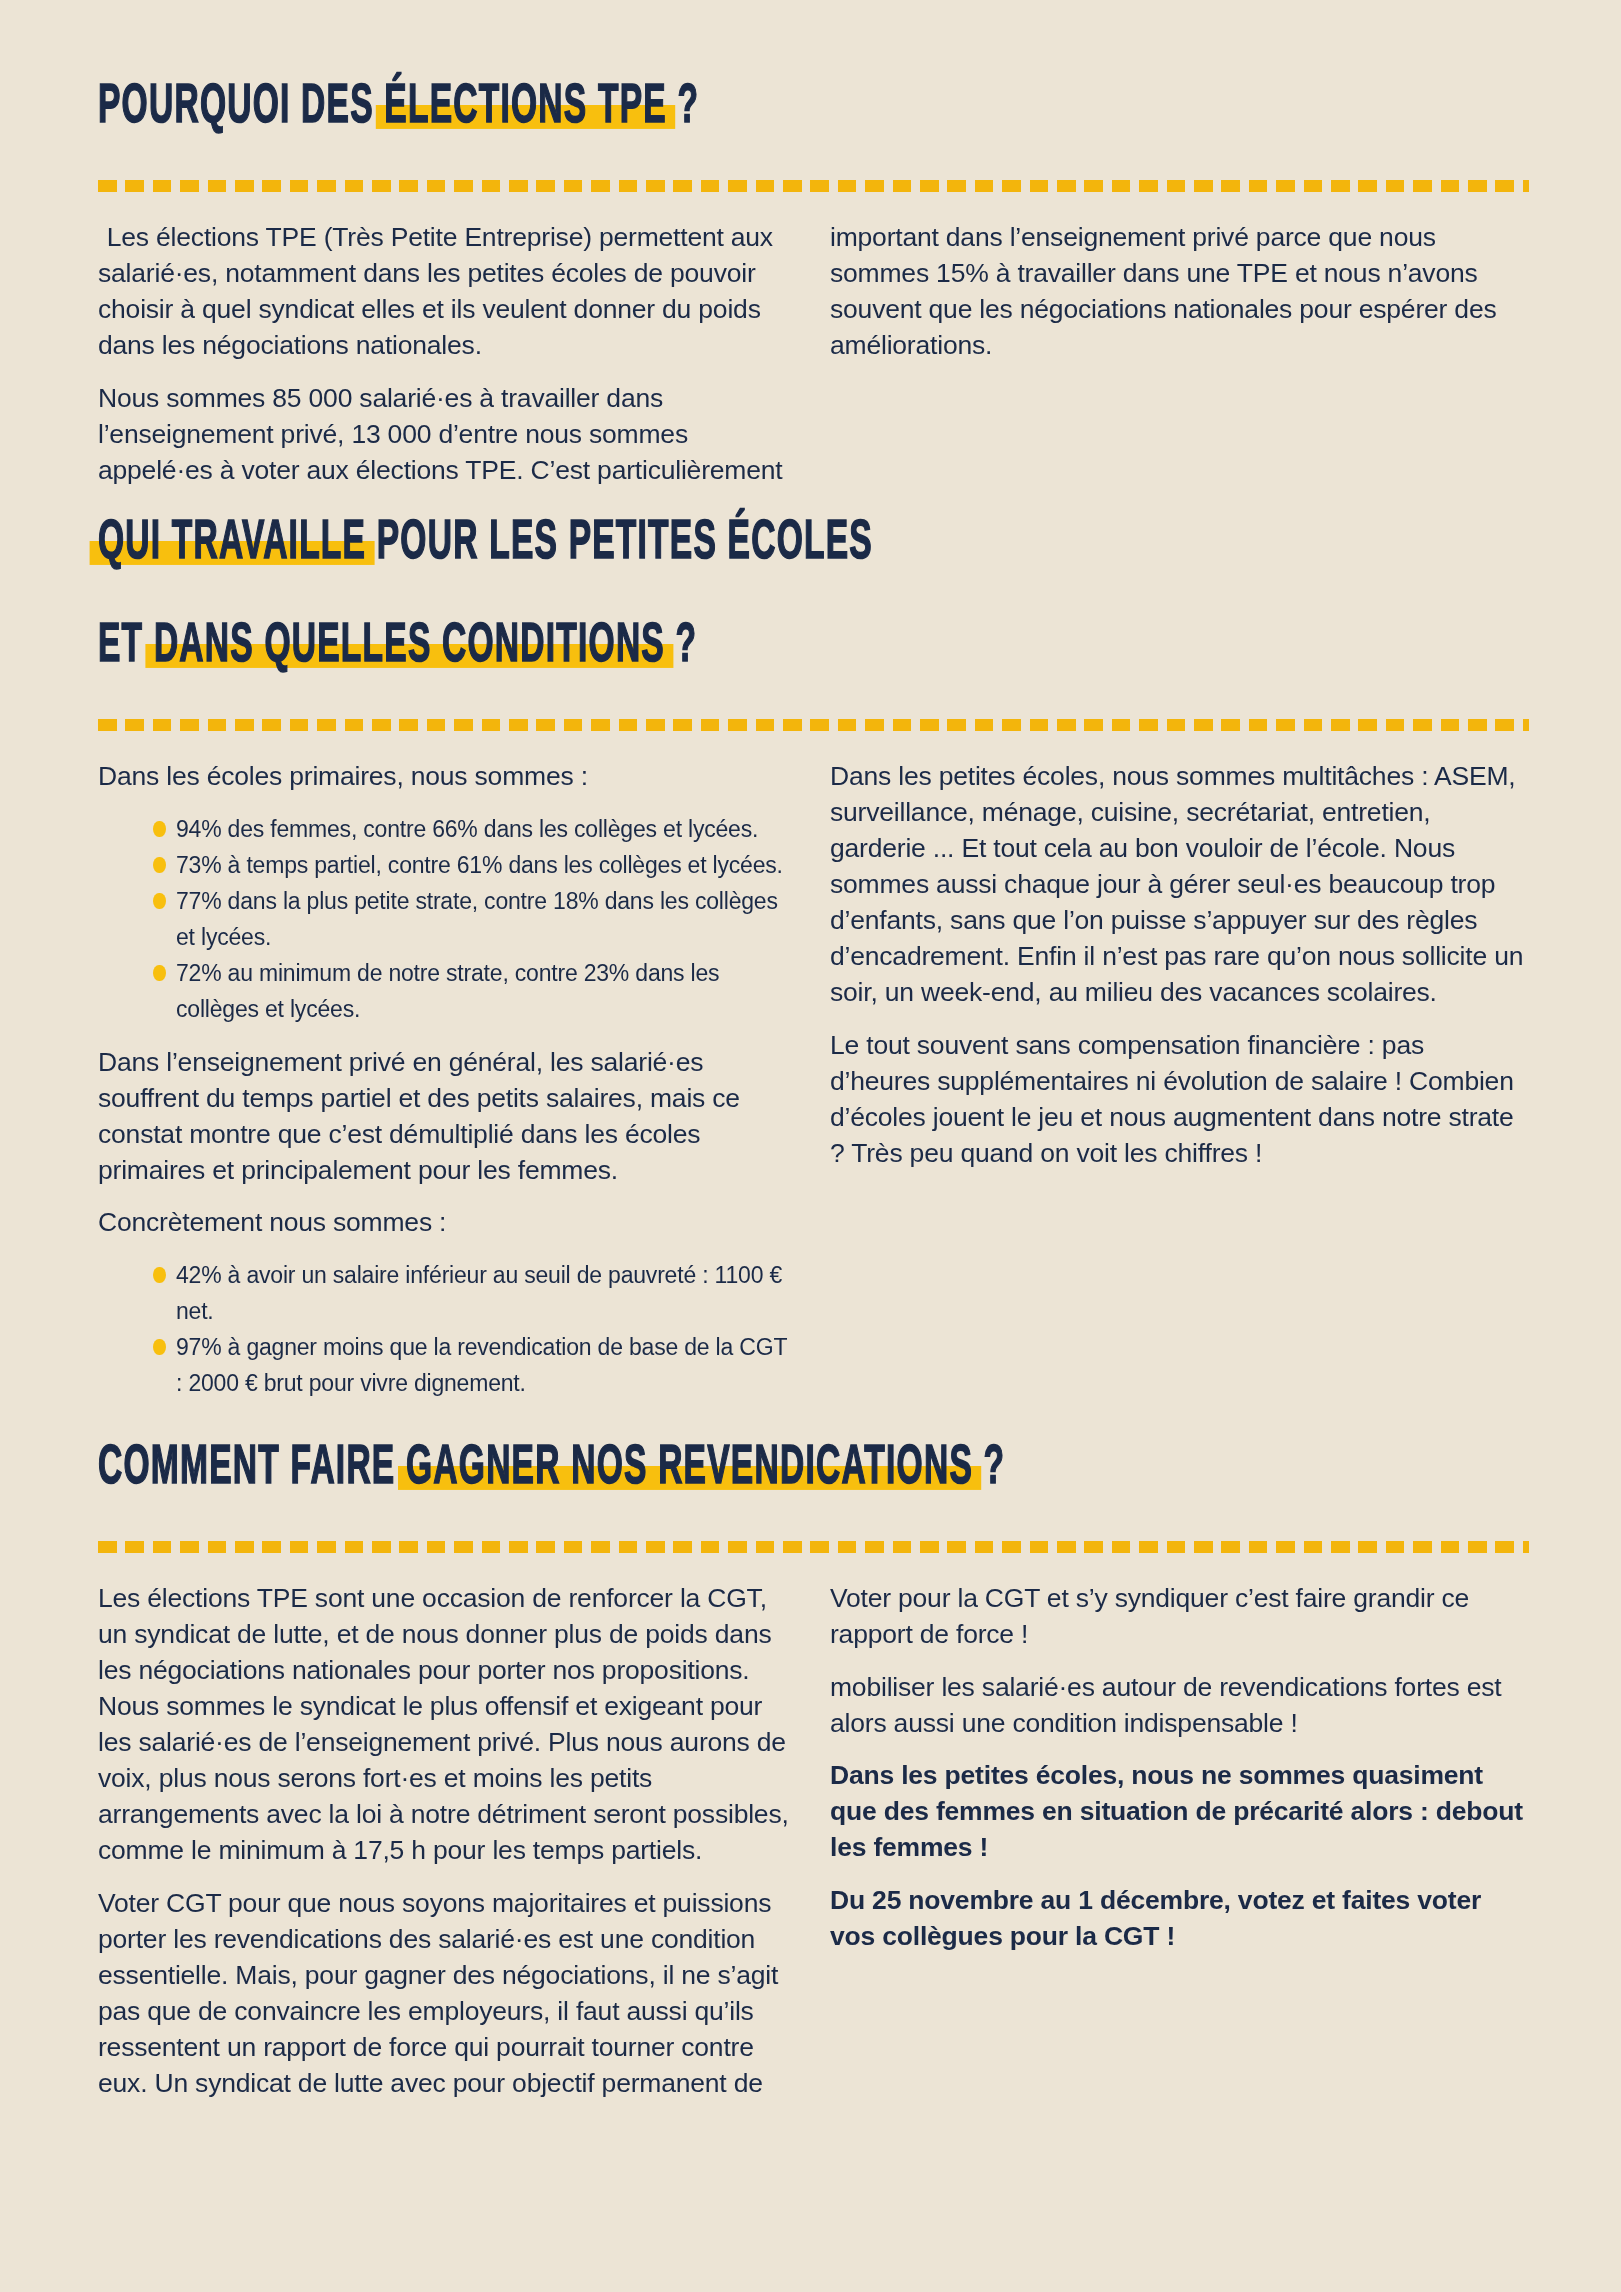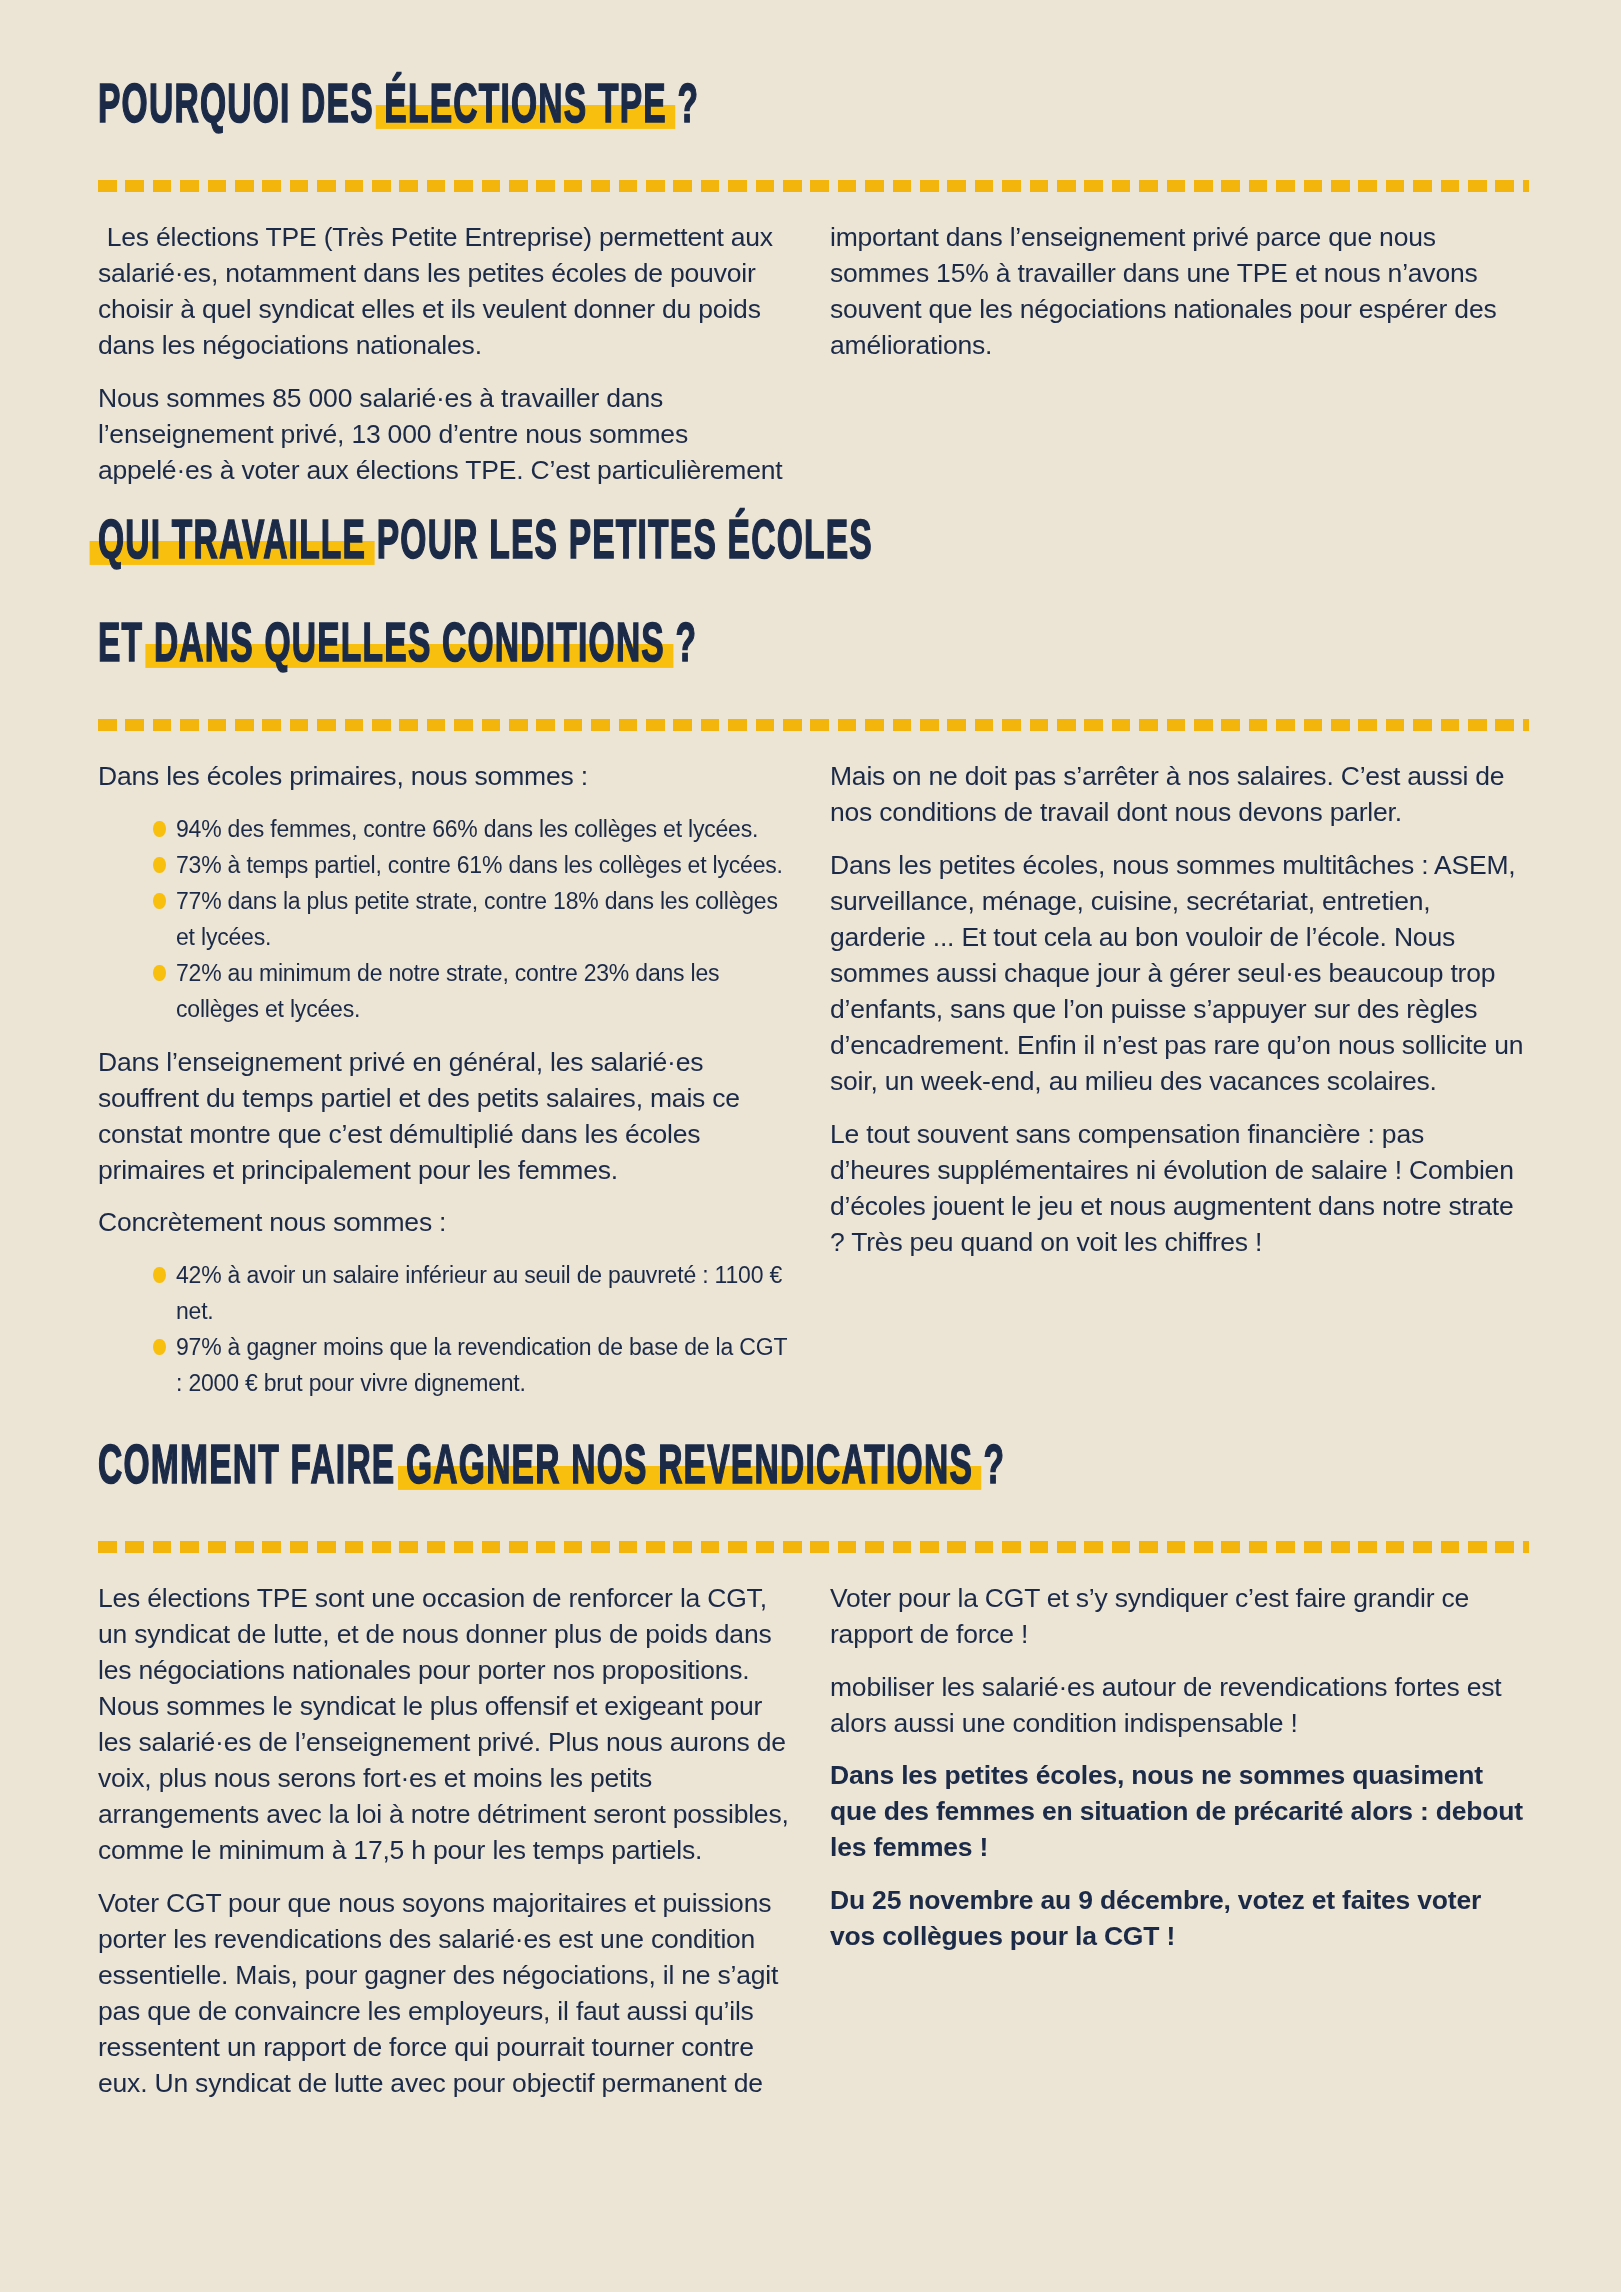--- a/index.html
+++ b/index.html
@@ -116,40 +116,39 @@
           <li>72% au minimum de notre strate, contre 23% dans les collèges et lycées.</li>
         </ul>
         <p>Dans l’enseignement privé en général, les salarié·es souffrent du temps partiel et des petits salaires, mais ce constat montre que c’est démultiplié dans les écoles primaires et principalement pour les femmes.</p>
         <p>Concrètement nous sommes :</p>
         <ul class="bullets">
           <li>42% à avoir un salaire inférieur au seuil de pauvreté : 1100 € net.</li>
           <li>97% à gagner moins que la revendication de base de la CGT : 2000 € brut pour vivre dignement.</li>
         </ul>
       </div>
       <div class="col">
-        <p>Mais on ne doit pas s’arrêter à nos salaires. C’est aussi de nos conditions de travail dont nous devons parler.</p>
         <p>Dans les petites écoles, nous sommes multitâches : ASEM, surveillance, ménage, cuisine, secrétariat, entretien, garderie ... Et tout cela au bon vouloir de l’école. Nous sommes aussi chaque jour à gérer seul·es beaucoup trop d’enfants, sans que l’on puisse s’appuyer sur des règles d’encadrement. Enfin il n’est pas rare qu’on nous sollicite un soir, un week-end, au milieu des vacances scolaires.</p>
         <p>Le tout souvent sans compensation financière : pas d’heures supplémentaires ni évolution de salaire ! Combien d’écoles jouent le jeu et nous augmentent dans notre strate ? Très peu quand on voit les chiffres !</p>
       </div>
     </div>
   </section>
 
   <section class="section section--how">
     <h2 class="htitle">
       <span class="hline"><span class="hscale"><span>COMMENT FAIRE </span><span class="hl">GAGNER NOS REVENDICATIONS</span><span> ?</span></span></span>
     </h2>
     <div class="sep"></div>
     <div class="cols">
       <div class="col">
         <p>Les élections TPE sont une occasion de renforcer la CGT, un syndicat de lutte, et de nous donner plus de poids dans les négociations nationales pour porter nos propositions. Nous sommes le syndicat le plus offensif et exigeant pour les salarié·es de l’enseignement privé. Plus nous aurons de voix, plus nous serons fort·es et moins les petits arrangements avec la loi à notre détriment seront possibles, comme le minimum à 17,5 h pour les temps partiels.</p>
         <p>Voter CGT pour que nous soyons majoritaires et puissions porter les revendications des salarié·es est une condition essentielle. Mais, pour gagner des négociations, il ne s’agit pas que de convaincre les employeurs, il faut aussi qu’ils ressentent un rapport de force qui pourrait tourner contre eux. Un syndicat de lutte avec pour objectif permanent de</p>
       </div>
       <div class="col">
         <p>Voter pour la CGT et s’y syndiquer c’est faire grandir ce rapport de force !</p>
         <p>mobiliser les salarié·es autour de revendications fortes est alors aussi une condition indispensable !</p>
         <p class="bold">Dans les petites écoles, nous ne sommes quasiment que des femmes en situation de précarité alors : debout les femmes !</p>
-        <p class="bold">Du 25 novembre au 9 décembre, votez et faites voter vos collègues pour la CGT !</p>
+        <p class="bold">Du 25 novembre au 1 décembre, votez et faites voter vos collègues pour la CGT !</p>
       </div>
     </div>
   </section>
 
 </main>
 
 
 </body></html>

